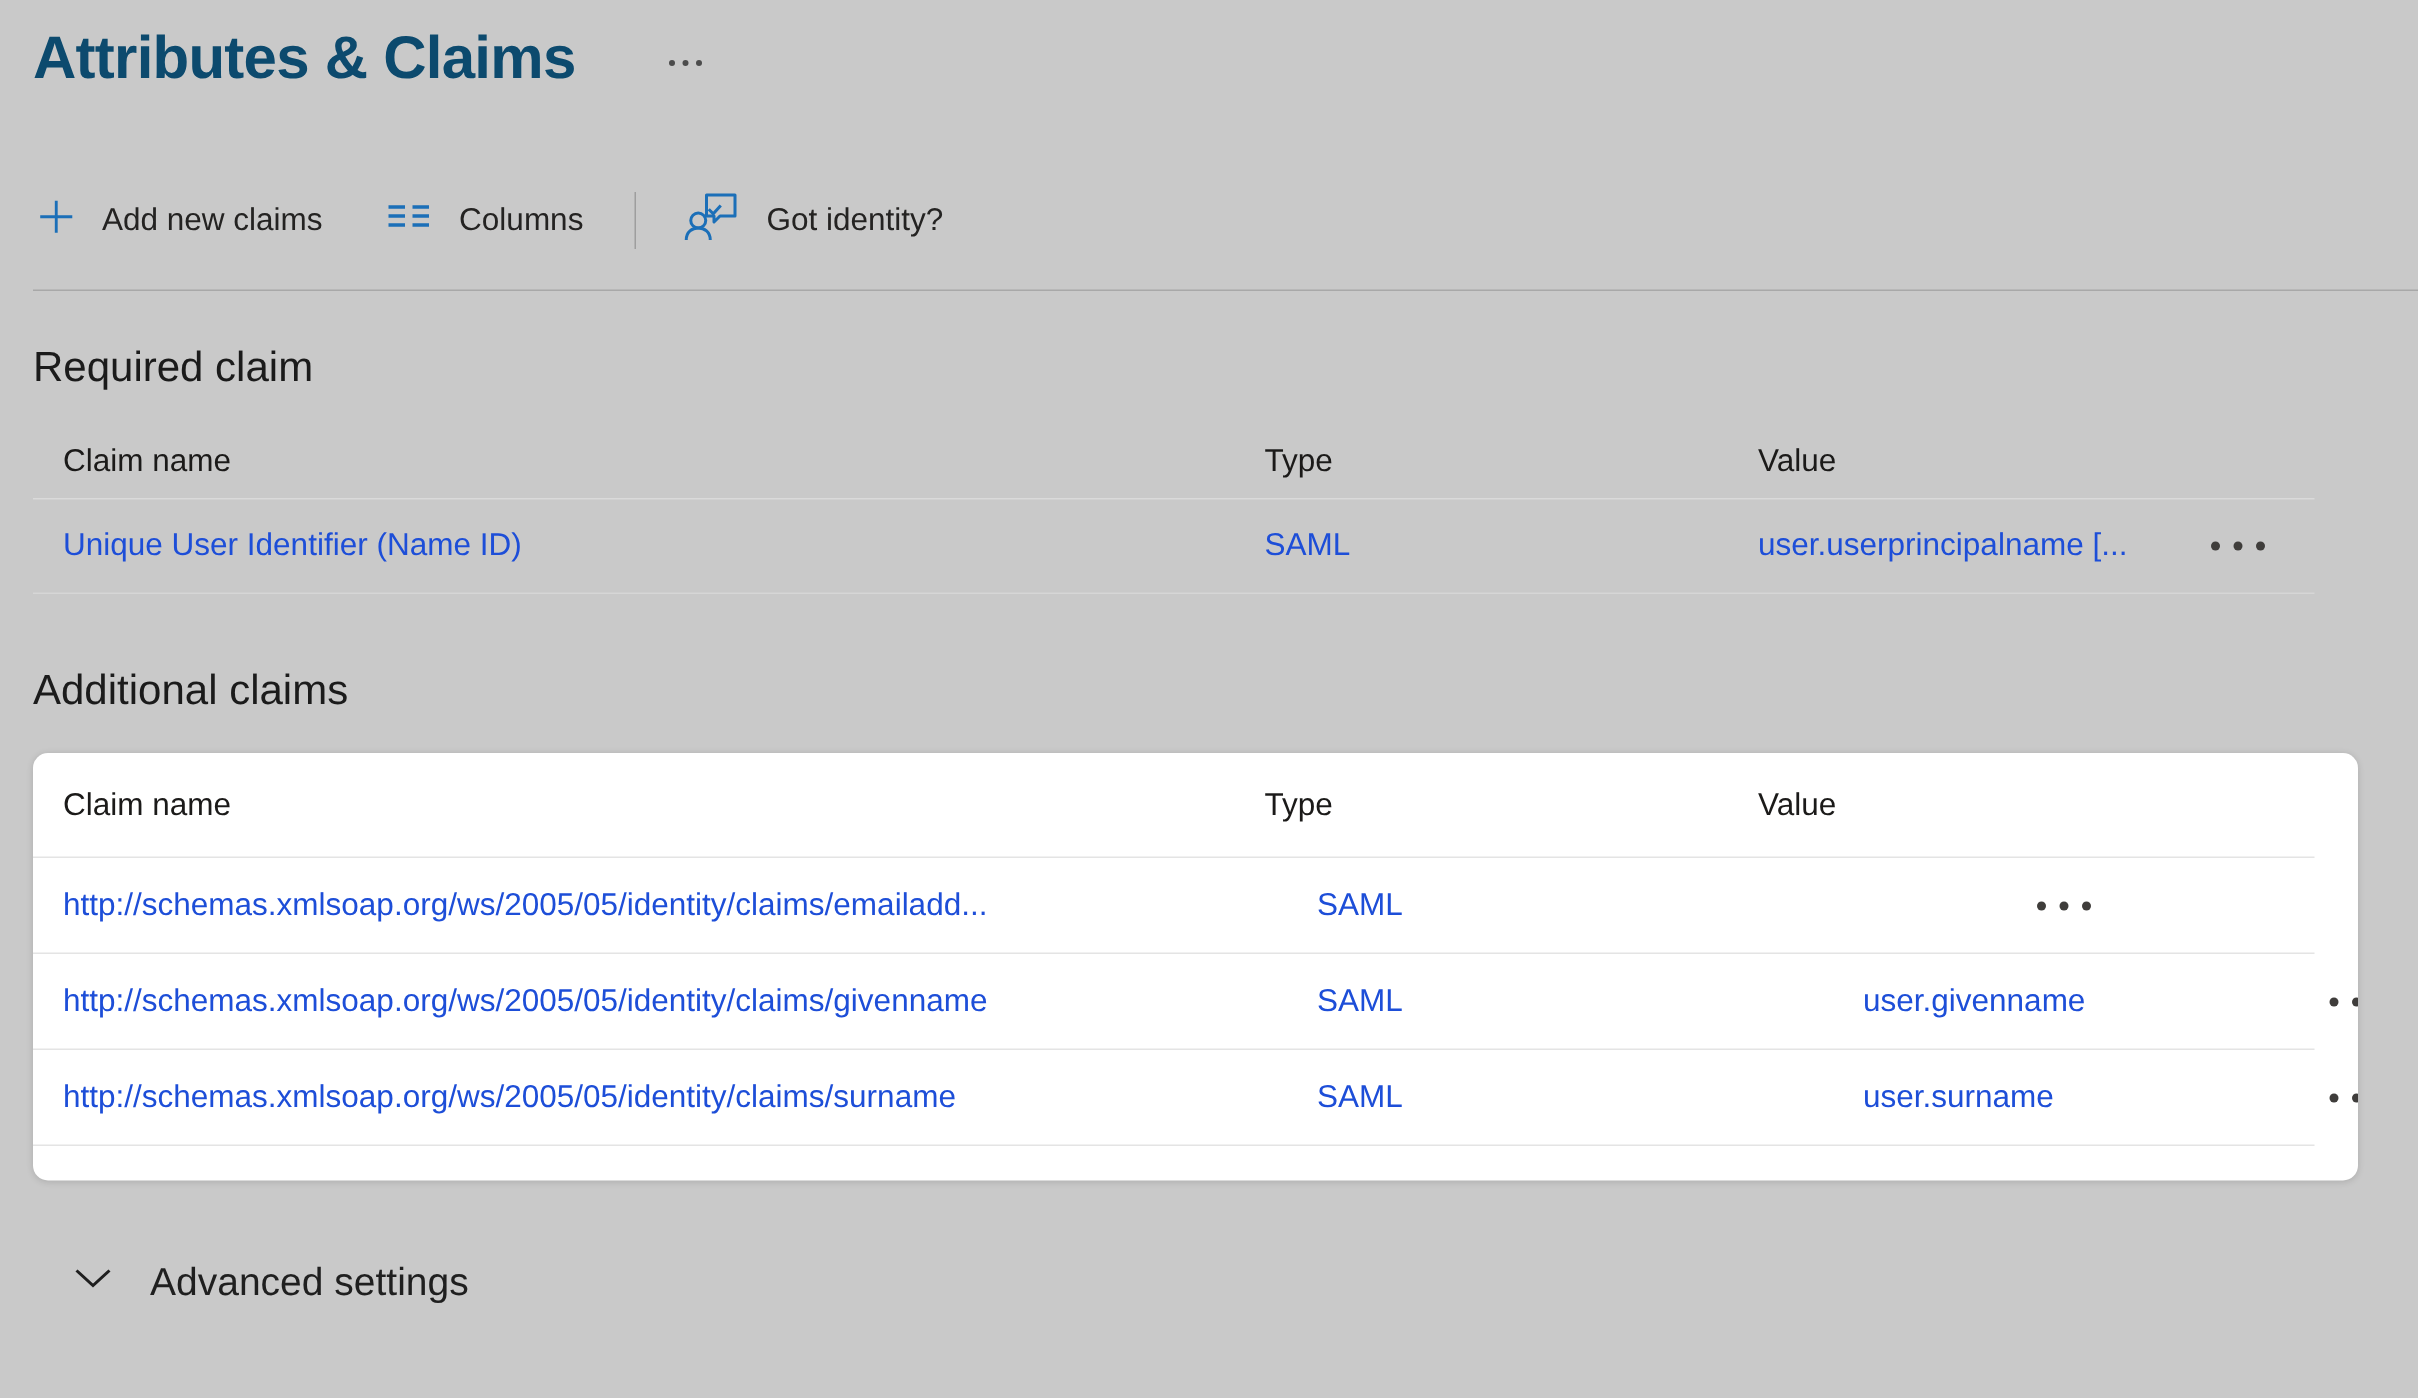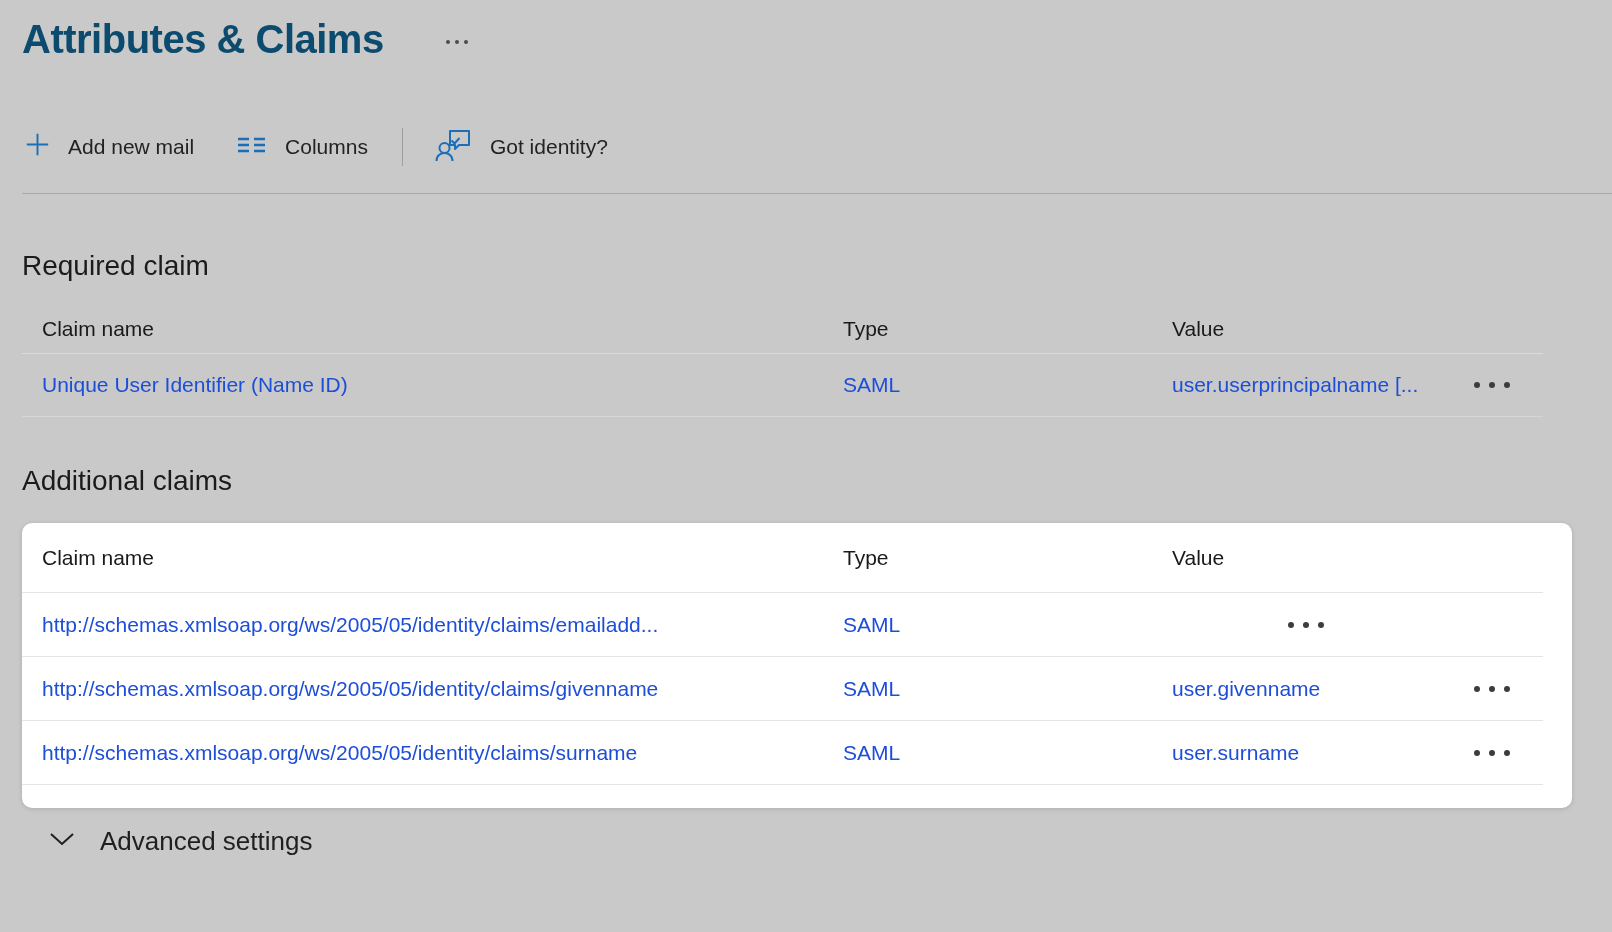--- a/index.html
+++ b/index.html
@@ -39,21 +39,21 @@
   }
   .cmd + .cmd { margin-left: 38px; }
   .cmd svg { flex: 0 0 auto; }
   .toolbar-sep {
     width: 1px; height: 38px; background: #9e9e9e;
     margin: 0 30px 0 32px;
   }
 
   
   .section-heading { font-size: 28px; font-weight: 400; color: #1b1b1b; }
-  .req-heading { margin-top: 56px; }
+  .req-heading { margin-top: 35px; }
   .add-heading { margin-top: 48px; }
 
   
   .grid-row {
     display: grid;
     grid-template-columns: 801px 329px 268px 1fr;
     align-items: center;
     padding-left: 20px;
   }
   .cell { font-size: 21px; color: #1d4ed8; white-space: nowrap; overflow: hidden; }
@@ -67,33 +67,33 @@
     width: 1550px;
     margin-top: 26px;
     background: #ffffff;
     border-radius: 10px;
     box-shadow: 0 1px 5px rgba(0,0,0,0.14);
     padding-bottom: 23px;
     overflow: hidden;
   }
   .card-inner { margin-right: 29px; }
   .card .thead { height: 70px; border-bottom: 1px solid #e4e4e4; }
-  .card .trow  { height: 64px; border-bottom: 1px solid #e4e4e4; }
+  .card .trow  { height: 64px; border-bottom: 1px solid #e4e4e4; gap: 35px; }
 
   .actions-cell { display: flex; justify-content: center; }
   .more-btn {
     background: none; border: none; cursor: pointer;
     display: flex; gap: 9px; align-items: center; padding: 8px;
   }
   .more-btn .dot { width: 6px; height: 6px; border-radius: 50%; background: #3f3d3b; }
 
   
   .advanced {
     display: flex; align-items: center; gap: 24px;
-    margin-top: 14px; margin-left: 22px;
+    margin-top: 48px; margin-left: 22px;
     background: none; border: none; cursor: pointer;
     font-family: inherit; font-size: 26px; color: #1f1f1f;
     padding: 4px;
   }
 </style>
 </head>
 <body>
 
 <div class="page">
 
@@ -108,21 +108,21 @@
 
   <div class="toolbar-wrap">
     <div class="toolbar">
 
       <button class="cmd">
         <span>
           <svg width="27" height="27" viewBox="0 0 24 24" fill="none">
             <path d="M12 2.5v19M2.5 12h19" stroke="#1b6fb8" stroke-width="1.7"></path>
           </svg>
         </span>
-        <span>Add new mail</span>
+        <span>Add new claims</span>
       </button>
 
 
       <button class="cmd">
         <span>
           <svg width="32" height="26" viewBox="0 0 32 26" fill="none">
             <path d="M2 7h11M2 13h11M2 19h11" stroke="#1b6fb8" stroke-width="2.4"></path>
             <path d="M18 7h11M18 13h11M18 19h11" stroke="#1b6fb8" stroke-width="2.4"></path>
           </svg>
         </span>

